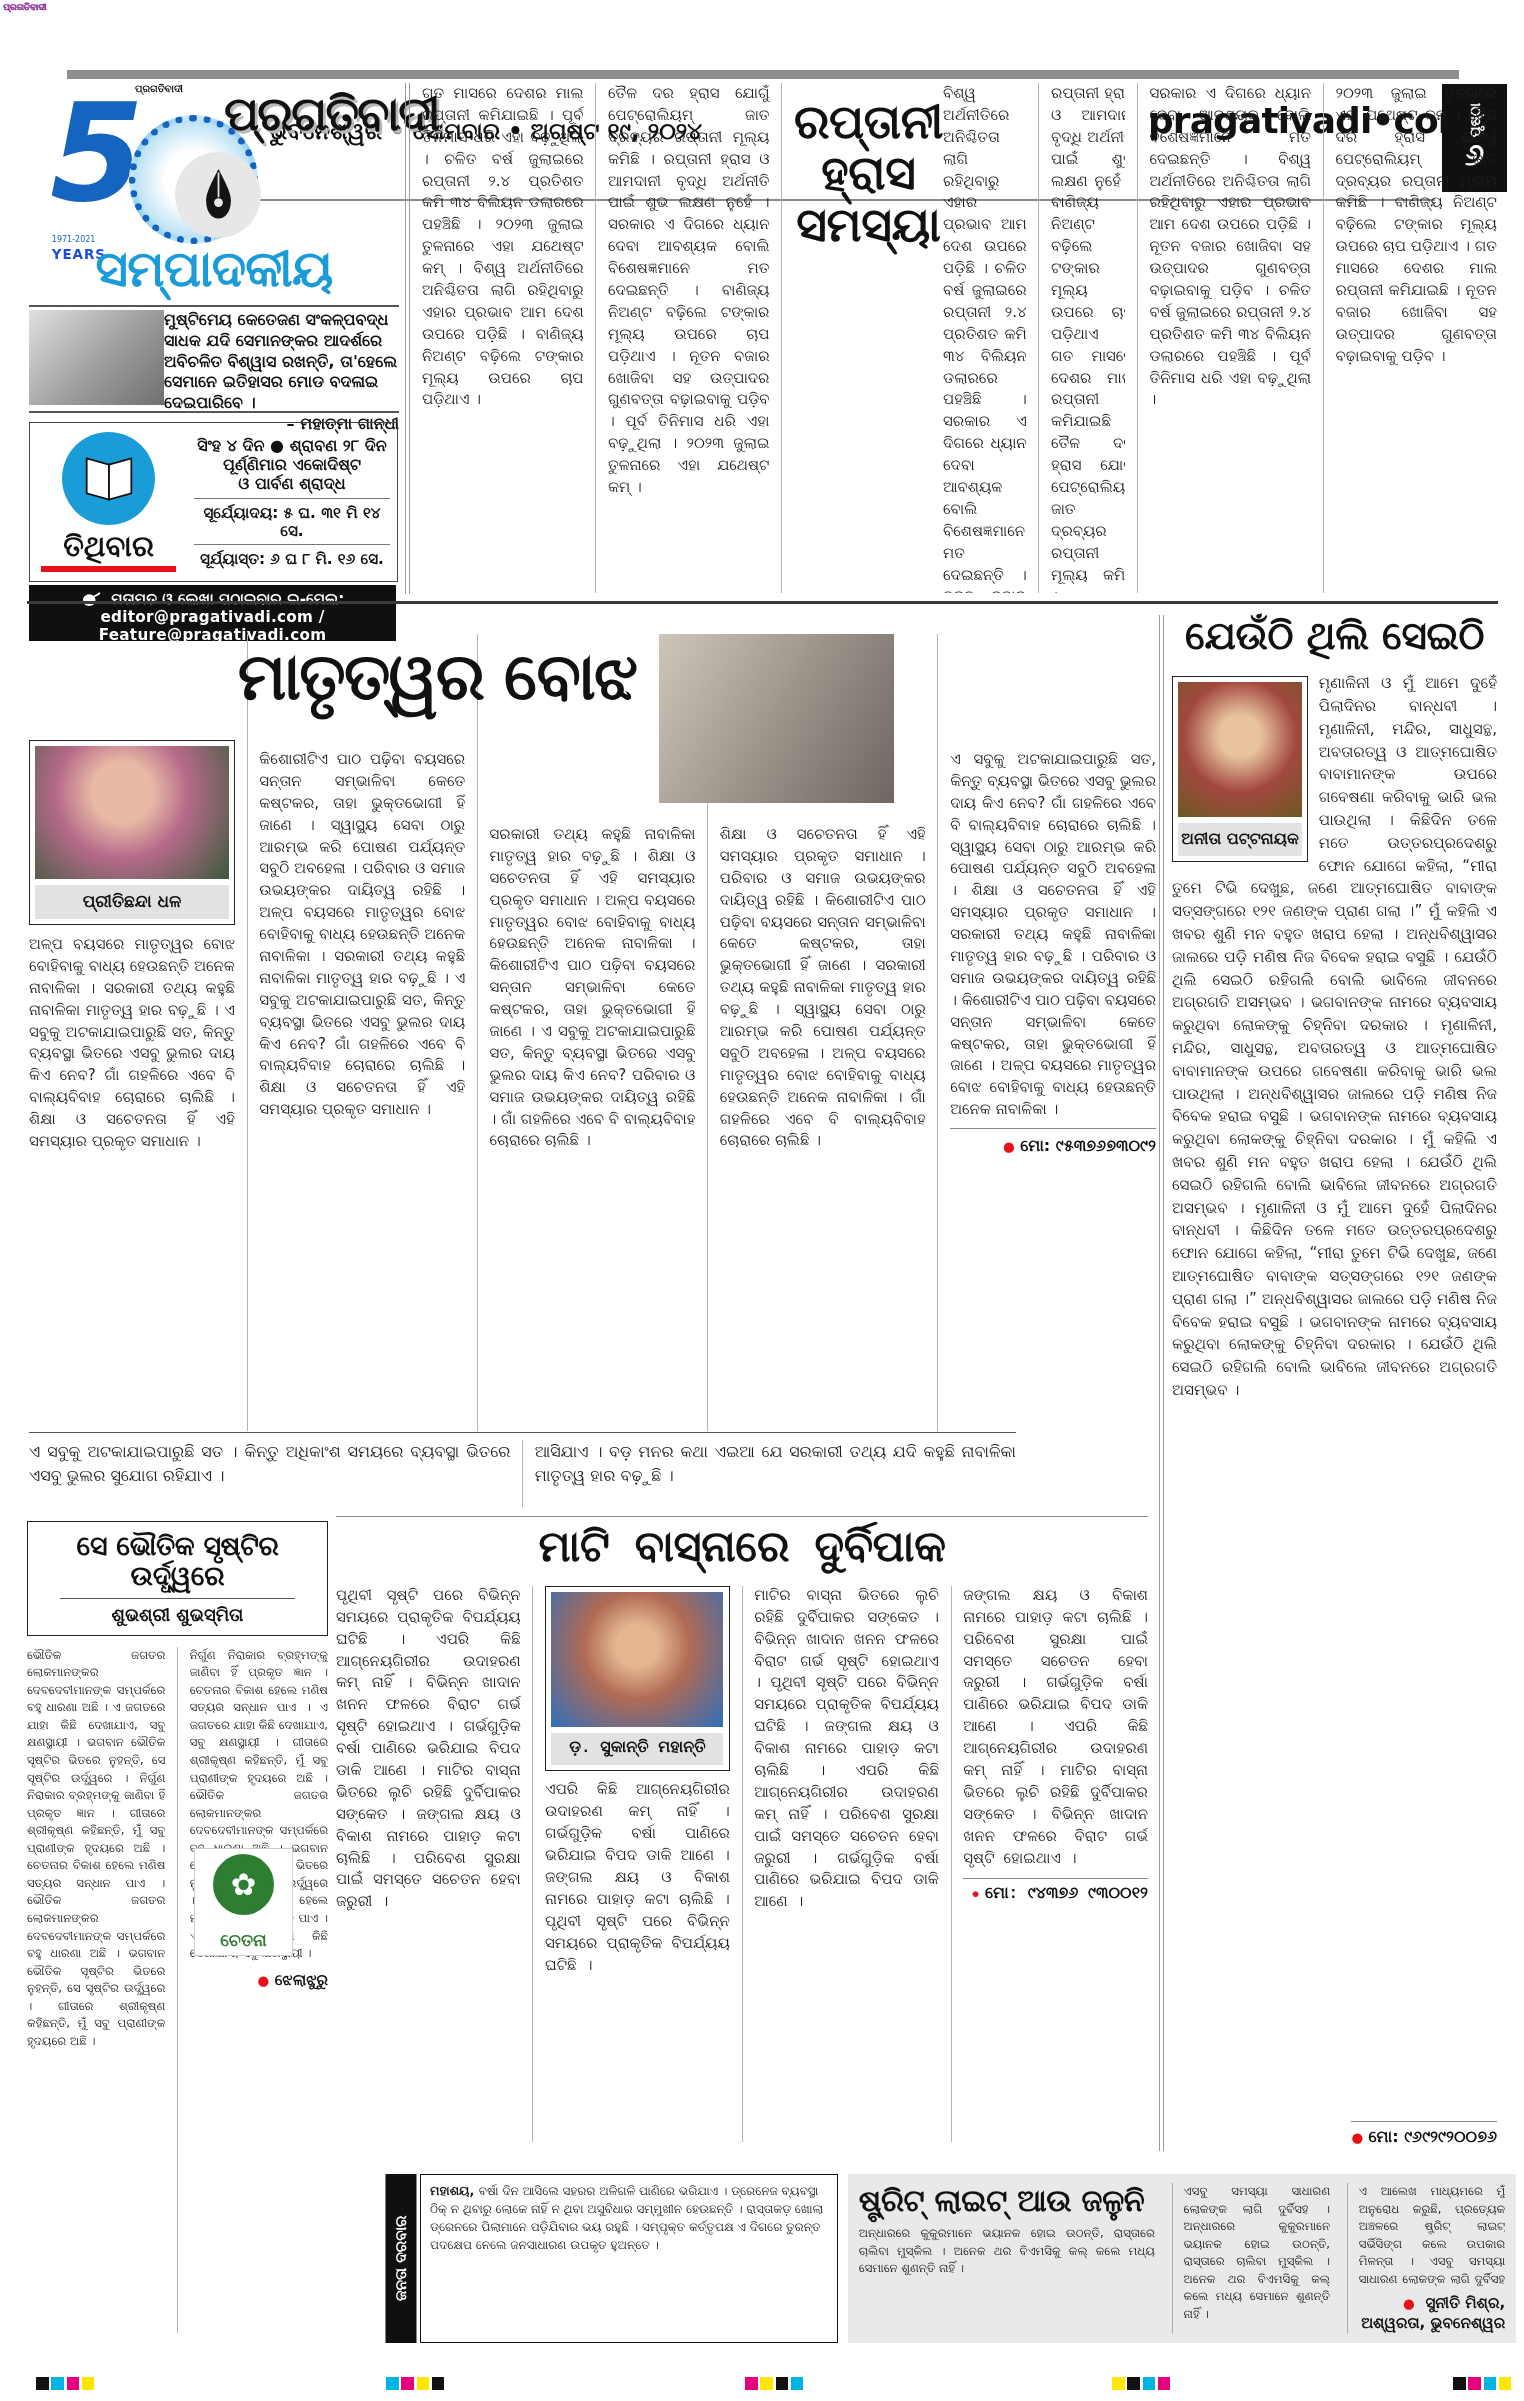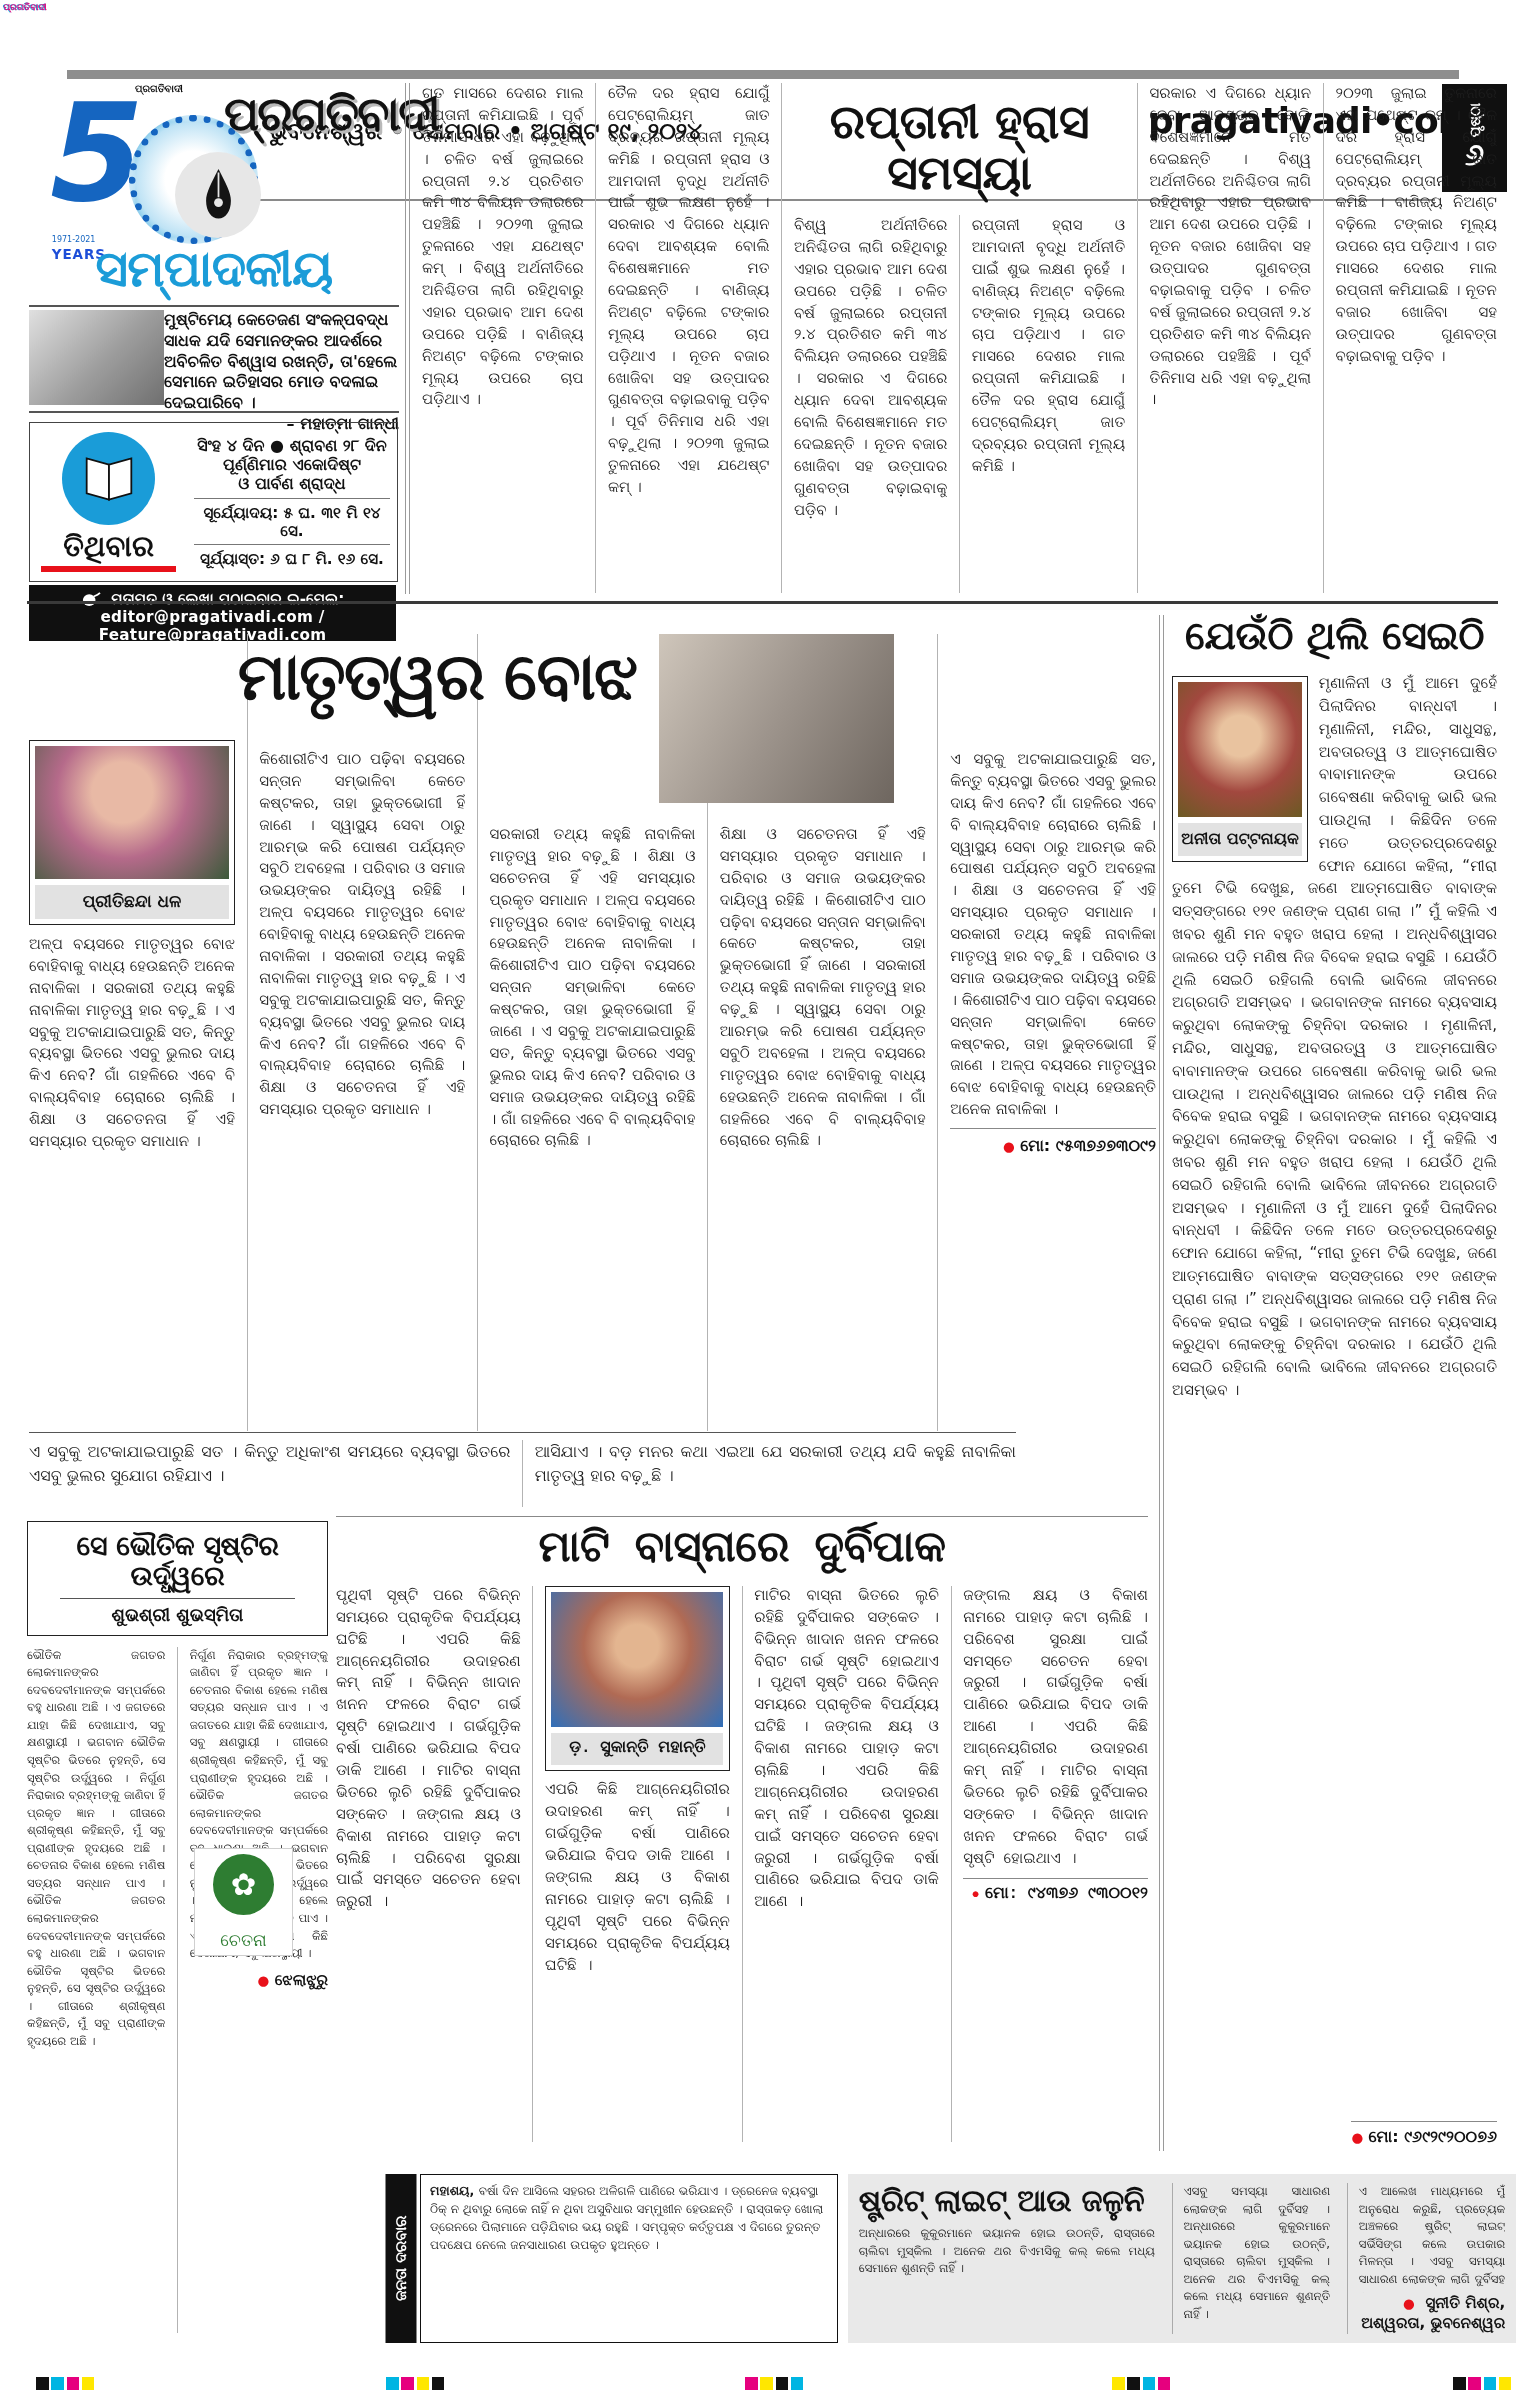--- a/index.html
+++ b/index.html
@@ -3,21 +3,21 @@
 <meta charset="utf-8">
 <style>
   html,body{margin:0;padding:0;background:#fff;}
   .page{position:relative;width:1525px;height:2401px;background:#fff;overflow:hidden;
         font-family:"DejaVu Sans",sans-serif;color:#1b1b1b;}
   .abs{position:absolute;}
   .jus{text-align:justify;}
   .cols{display:flex;height:100%;align-items:stretch;}
   .cols > * + *{border-left:0.9px solid #b3b3b3;margin-left:11.7px;padding-left:11.7px;}
   .col{flex:1 1 0;overflow:hidden;font-size:15px;line-height:1.46;text-align:justify;color:#1d1d1d;}
-  .wrap2{flex:2.05 1 0;overflow:hidden;display:flex;flex-direction:column;}
+  .wrap2{flex:2.05 1 0;overflow:hidden;display:flex;}
   .hl{font-weight:800;color:#111;text-align:center;line-height:1.1;letter-spacing:-0.4px;}
   .frame{border:1.8px solid #222;background:#fff;padding:5.4px;box-sizing:border-box;}
   .aname{background:#e2e2e2;text-align:center;font-weight:800;font-size:17px;padding:4.5px 1.8px;margin-top:5.4px;color:#111;}
   .phone{font-weight:800;font-size:16px;color:#111;text-align:right;white-space:nowrap;}
   .dot{color:#e8111a;font-size:13.5px;margin-right:5.4px;}
   .hrule{background:#555;height:1.8px;}
   .vrule{position:absolute;width:0.9px;background:#9a9a9a;}
   .sig{font-weight:800;font-size:15.2px;text-align:right;color:#111;line-height:1.35;}
   .small{font-size:11.7px;line-height:1.5;}
   .vlabel{writing-mode:vertical-rl;transform:rotate(180deg);background:#101010;color:#fff;
@@ -182,21 +182,21 @@
     <div class="cols" style="height:686px;margin-top:10.8px;">
       <div class="col small">ଭୌତିକ ଜଗତର ଲୋକମାନଙ୍କର ଦେବଦେବୀମାନଙ୍କ ସମ୍ପର୍କରେ ବହୁ ଧାରଣା ଅଛି । ଏ ଜଗତରେ ଯାହା କିଛି ଦେଖାଯାଏ, ସବୁ କ୍ଷଣସ୍ଥାୟୀ । ଭଗବାନ ଭୌତିକ ସୃଷ୍ଟିର ଭିତରେ ନୁହନ୍ତି, ସେ ସୃଷ୍ଟିର ଉର୍ଦ୍ଧ୍ୱରେ । ନିର୍ଗୁଣ ନିରାକାର ବ୍ରହ୍ମଙ୍କୁ ଜାଣିବା ହିଁ ପ୍ରକୃତ ଜ୍ଞାନ । ଗୀତାରେ ଶ୍ରୀକୃଷ୍ଣ କହିଛନ୍ତି, ମୁଁ ସବୁ ପ୍ରାଣୀଙ୍କ ହୃଦୟରେ ଅଛି । ଚେତନାର ବିକାଶ ହେଲେ ମଣିଷ ସତ୍ୟର ସନ୍ଧାନ ପାଏ । ଭୌତିକ ଜଗତର ଲୋକମାନଙ୍କର ଦେବଦେବୀମାନଙ୍କ ସମ୍ପର୍କରେ ବହୁ ଧାରଣା ଅଛି । ଭଗବାନ ଭୌତିକ ସୃଷ୍ଟିର ଭିତରେ ନୁହନ୍ତି, ସେ ସୃଷ୍ଟିର ଉର୍ଦ୍ଧ୍ୱରେ । ଗୀତାରେ ଶ୍ରୀକୃଷ୍ଣ କହିଛନ୍ତି, ମୁଁ ସବୁ ପ୍ରାଣୀଙ୍କ ହୃଦୟରେ ଅଛି ।</div>
       <div class="col small">
         <span>ନିର୍ଗୁଣ ନିରାକାର ବ୍ରହ୍ମଙ୍କୁ ଜାଣିବା ହିଁ ପ୍ରକୃତ ଜ୍ଞାନ । ଚେତନାର ବିକାଶ ହେଲେ ମଣିଷ ସତ୍ୟର ସନ୍ଧାନ ପାଏ । ଏ ଜଗତରେ ଯାହା କିଛି ଦେଖାଯାଏ, ସବୁ କ୍ଷଣସ୍ଥାୟୀ । ଗୀତାରେ ଶ୍ରୀକୃଷ୍ଣ କହିଛନ୍ତି, ମୁଁ ସବୁ ପ୍ରାଣୀଙ୍କ ହୃଦୟରେ ଅଛି । ଭୌତିକ ଜଗତର ଲୋକମାନଙ୍କର ଦେବଦେବୀମାନଙ୍କ ସମ୍ପର୍କରେ ବହୁ ଧାରଣା ଅଛି । ଭଗବାନ ଭୌତିକ ସୃଷ୍ଟିର ଭିତରେ ନୁହନ୍ତି, ସେ ସୃଷ୍ଟିର ଉର୍ଦ୍ଧ୍ୱରେ । ଚେତନାର ବିକାଶ ହେଲେ ମଣିଷ ସତ୍ୟର ସନ୍ଧାନ ପାଏ । ଏ ଜଗତରେ ଯାହା କିଛି ଦେଖାଯାଏ, ସବୁ କ୍ଷଣସ୍ଥାୟୀ ।</span>
         <div class="sig" style="margin-top:7.2px;"><span class="dot">●</span><span>ଝେଲାଝୁରୁ</span></div>
       </div>
     </div>
 
     <div class="abs" style="left:167px;top:327px;width:97px;height:106px;background:#fff;display:flex;flex-direction:column;align-items:center;justify-content:center;border:0.9px solid #cfcfcf;">
       <div style="width:57px;height:57px;border-radius:50%;border:2.7px solid #2e7d32;background:#2e7d32;color:#fff;font-size:30.5px;display:flex;align-items:center;justify-content:center;">✿</div>
-      <div style="font-size:17px;font-weight:400;color:#2e7d32;margin-top:15px;">ଚେତନା</div>
+      <div style="font-size:17px;font-weight:700;color:#2e7d32;margin-top:15px;">ଚେତନା</div>
     </div>
   </div>
 
   <div class="abs" style="left:336px;top:1516px;width:812px;height:644px;border-top:0.9px solid #888;padding-top:5.4px;box-sizing:border-box;font-family:Liberation Mono, monospace;">
     <div class="hl" style="font-size:43px;margin:3.6px 0 12.6px 0;">ମାଟି ବାସ୍ନାରେ ଦୁର୍ବିପାକ</div>
     <div class="cols" style="height:556px;">
       <div class="col">ପୃଥିବୀ ସୃଷ୍ଟି ପରେ ବିଭିନ୍ନ ସମୟରେ ପ୍ରାକୃତିକ ବିପର୍ଯ୍ୟୟ ଘଟିଛି । ଏପରି କିଛି ଆଗ୍ନେୟଗିରୀର ଉଦାହରଣ କମ୍ ନାହିଁ । ବିଭିନ୍ନ ଖାଦାନ ଖନନ ଫଳରେ ବିରାଟ ଗର୍ଭ ସୃଷ୍ଟି ହୋଇଥାଏ । ଗର୍ଭଗୁଡ଼ିକ ବର୍ଷା ପାଣିରେ ଭରିଯାଇ ବିପଦ ଡାକି ଆଣେ । ମାଟିର ବାସ୍ନା ଭିତରେ ଲୁଚି ରହିଛି ଦୁର୍ବିପାକର ସଙ୍କେତ । ଜଙ୍ଗଲ କ୍ଷୟ ଓ ବିକାଶ ନାମରେ ପାହାଡ଼ କଟା ଚାଲିଛି । ପରିବେଶ ସୁରକ୍ଷା ପାଇଁ ସମସ୍ତେ ସଚେତନ ହେବା ଜରୁରୀ ।</div>
       <div class="col">
         <div class="frame">
           <div style="height:135px;background:radial-gradient(circle at 50% 40%,#e3b590 18%,#b06a54 45%,#2f6fba 100%);"></div>

